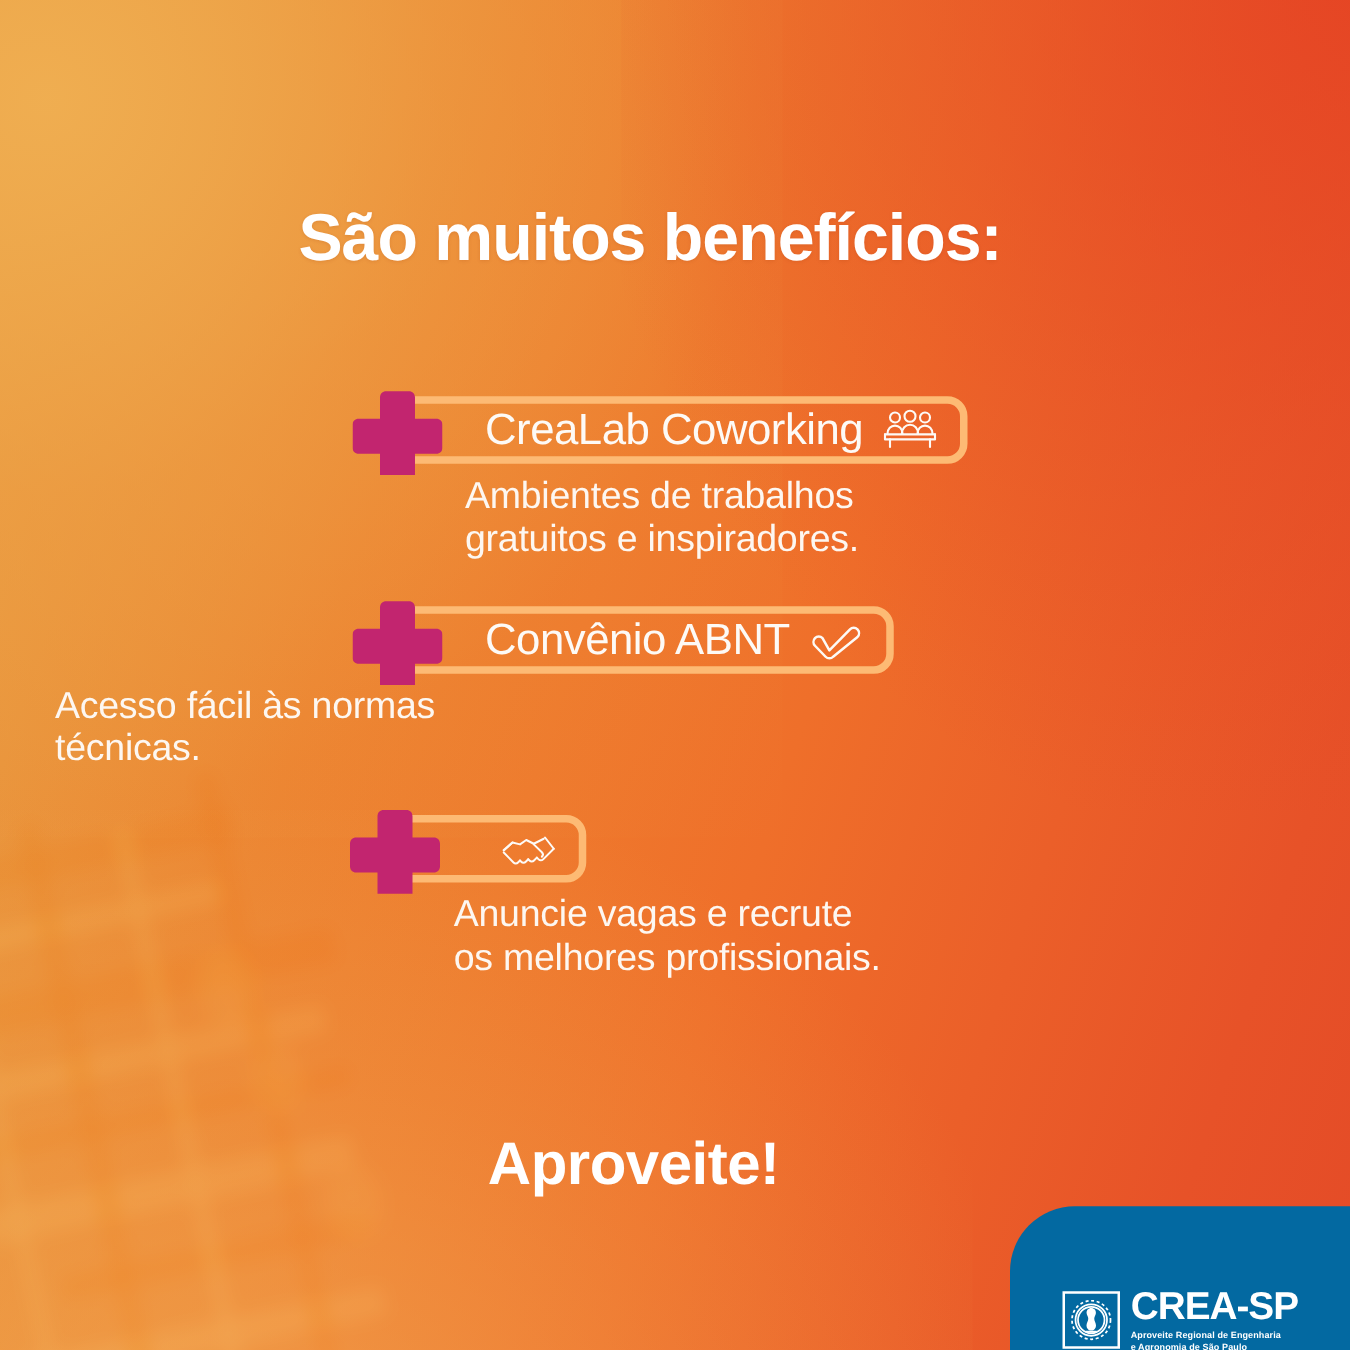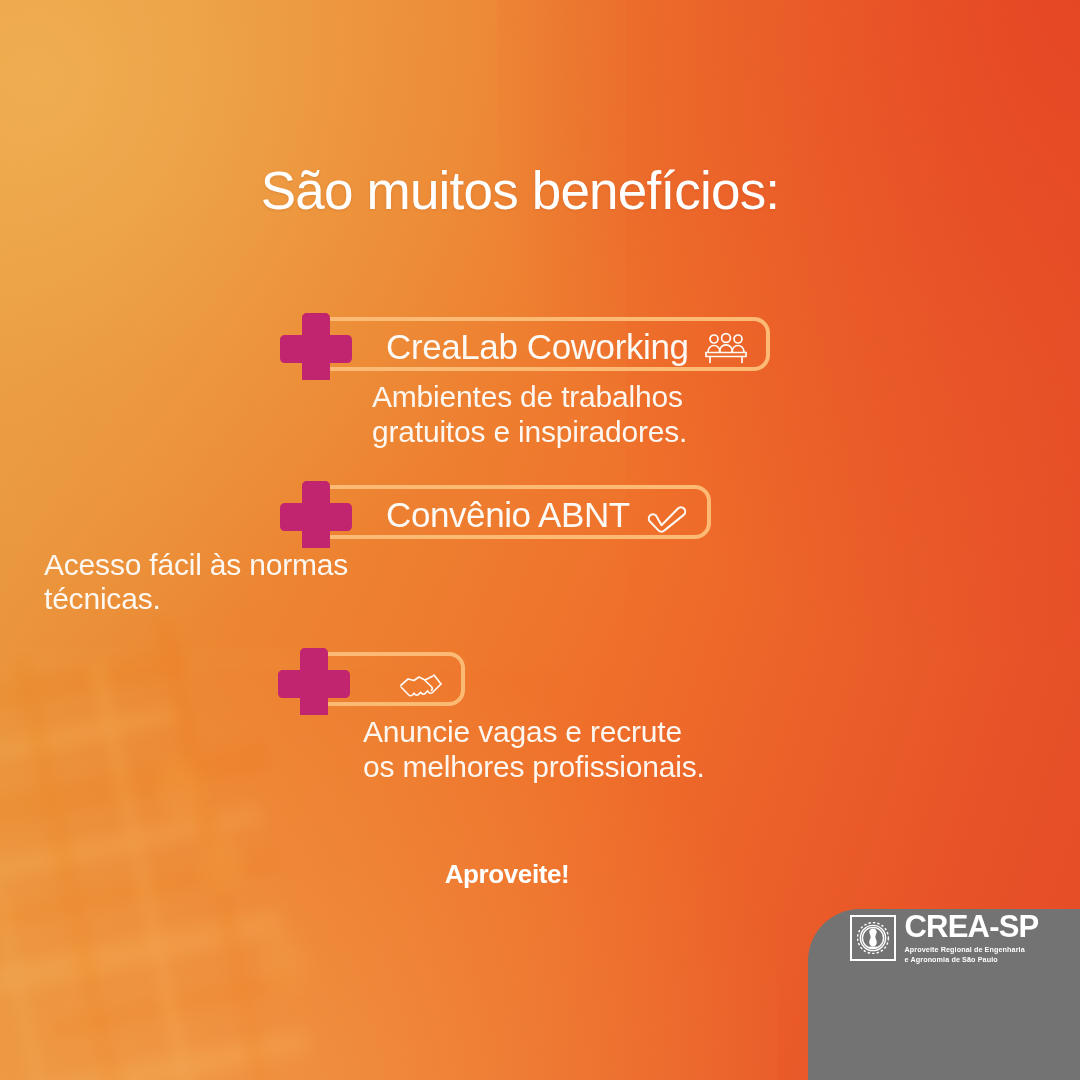--- a/index.html
+++ b/index.html
@@ -95,21 +95,21 @@
 
   
   .headline {
     position: absolute;
     left: 0;
     top: 163px;
     width: 1040px;
     text-align: center;
     color: #ffffff;
     font-size: 53px;
-    font-weight: normal;
+    font-weight: bold;
     letter-spacing: -0.8px;
     line-height: 1.05;
     text-shadow: 0 1px 3px rgba(150,50,10,0.16);
   }
 
   
   .benefits {
     position: absolute;
     left: 0;
     top: 316px;
@@ -119,23 +119,23 @@
 
   .pill-row {
     position: relative;
     display: flex;
     align-items: center;
     height: 56px;
   }
   .pill {
     position: relative;
     display: inline-flex;
-    align-items: flex-end;
+    align-items: center;
     height: 54px;
-    border: 4px solid #fdba74;
+    border: 6px solid #fdba74;
     border-radius: 16px;
     box-sizing: border-box;
     padding: 0 17px 0 72px;
   }
   .pill-label {
     color: #fdfaf6;
     font-size: 35px;
     font-weight: 500;
     letter-spacing: -0.4px;
     white-space: nowrap;
@@ -178,40 +178,40 @@
   .b2 .pill-row { padding-left: 310px; }
   .b2 .benefit-desc { padding-left: 343px; }
   .b3 { margin-top: 34px; }
   .b3 .pill-row { padding-left: 308px; }
   .b3 .benefit-desc { padding-left: 343px; }
 
   
   .cta {
     position: absolute;
     left: 0;
-    top: 859px;
+    top: 904px;
     width: 1014px;
     text-align: center;
     color: #ffffff;
-    font-size: 26px;
+    font-size: 48px;
     font-weight: bold;
     letter-spacing: -0.4px;
   }
 
   
   .footer-panel {
     position: absolute;
     right: 0;
     bottom: 0;
     width: 272px;
-    height: 171px;
-    background: #737373;
+    height: 115px;
+    background: #0369a1;
     border-top-left-radius: 52px;
     display: flex;
-    align-items: flex-start;
+    align-items: flex-end;
     justify-content: center;
   }
   .logo {
     display: flex;
     align-items: center;
     gap: 9px;
     transform: translateY(2px);
   }
   .seal {
     width: 46px;

